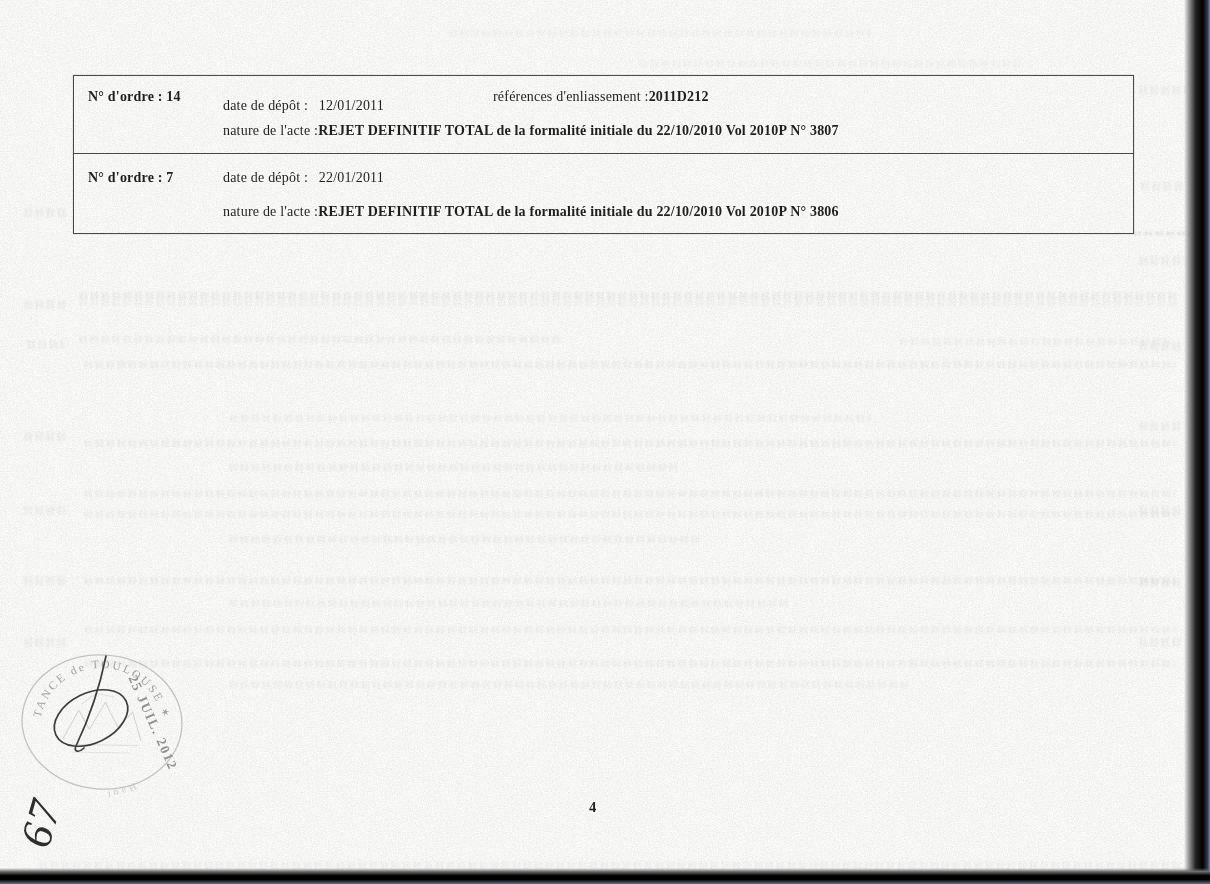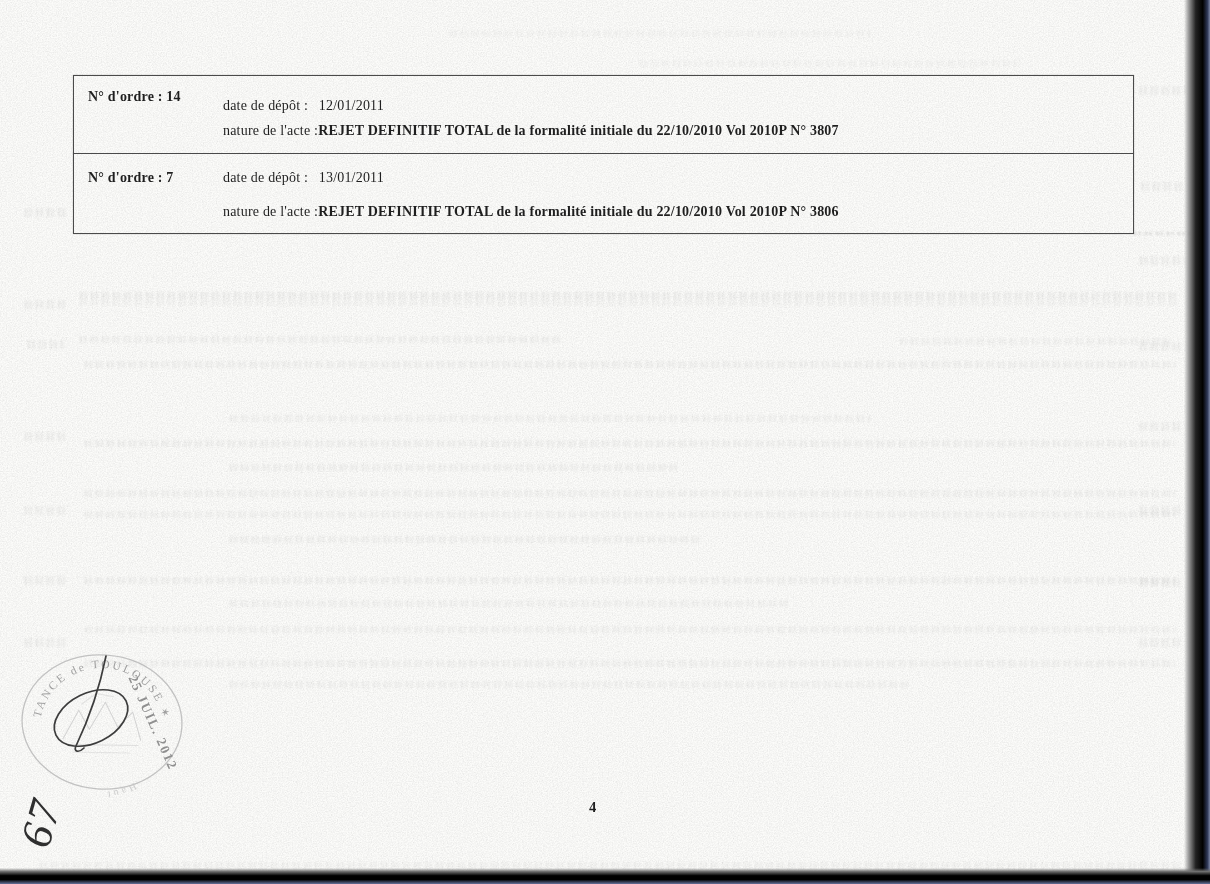--- a/index.html
+++ b/index.html
@@ -88,33 +88,36 @@
 
     <div class="entry">
       <span class="fld f-order">
         <span>N° d'ordre :</span>
         <span>14</span>
       </span>
       <span class="fld f-date">
         <span>date de dépôt :</span>
         <span class="val">12/01/2011</span>
       </span>
+      <span class="fld f-ref">
+        <span>références d'enliassement :</span><span class="bold">2011D212</span>
+      </span>
       <span class="fld f-nature">
         <span>nature de l'acte :</span><span class="bold">REJET DEFINITIF TOTAL de la formalité initiale du 22/10/2010 Vol 2010P N° 3807</span>
       </span>
     </div>
 
     <div class="entry second">
       <span class="fld f-order">
         <span>N° d'ordre :</span>
         <span>7</span>
       </span>
       <span class="fld f-date">
         <span>date de dépôt :</span>
-        <span class="val">13/01/2011</span>
+        <span class="val">22/01/2011</span>
       </span>
       <span class="fld f-nature">
         <span>nature de l'acte :</span><span class="bold">REJET DEFINITIF TOTAL de la formalité initiale du 22/10/2010 Vol 2010P N° 3806</span>
       </span>
     </div>
   </div>
 
   <div class="stamp">
     <svg width="172" height="152" viewBox="0 0 172 152">
       <g transform="rotate(4 86 76)">

